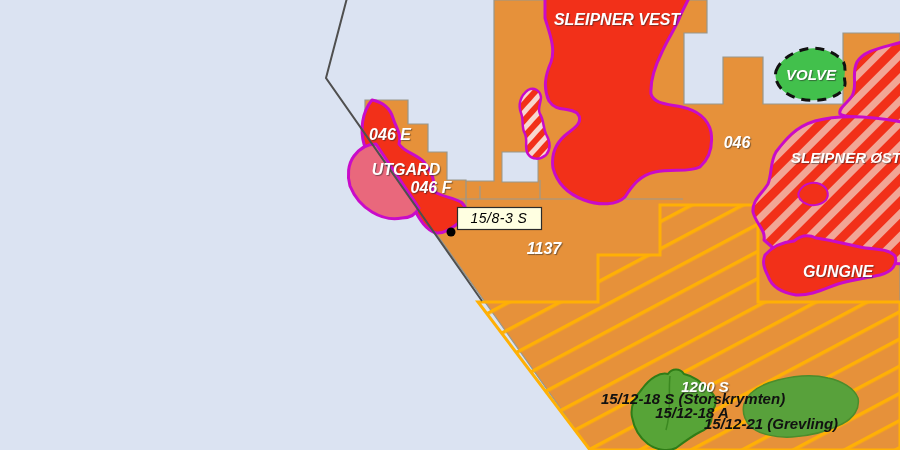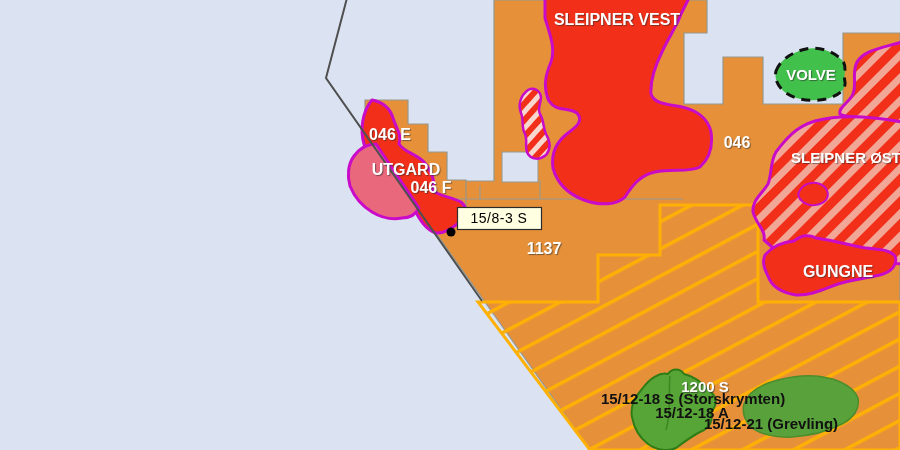--- a/index.html
+++ b/index.html
@@ -1,17 +1,17 @@
 <!DOCTYPE html>
 <html><head>
 <meta charset="utf-8">
 <style>
   html,body{margin:0;padding:0;background:#dbe3f2;}
   .stage{position:relative;width:900px;height:450px;overflow:hidden;
-         font-family:"Liberation Sans",sans-serif;}
+         font-family:"Liberation Sans",sans-serif;font-style:italic;}
   svg{display:block;}
   text.lbl{font-family:"Liberation Sans",sans-serif;font-weight:bold;text-anchor:middle;}
   text.lbl-w{text-shadow:1px 1px 1px rgba(40,40,40,.55);}
   text.tooltip-text{font-family:"Liberation Sans",sans-serif;font-weight:normal;
                     text-anchor:middle;letter-spacing:.5px;}
 </style>
 </head>
 <body>
 
 <div class="stage">

